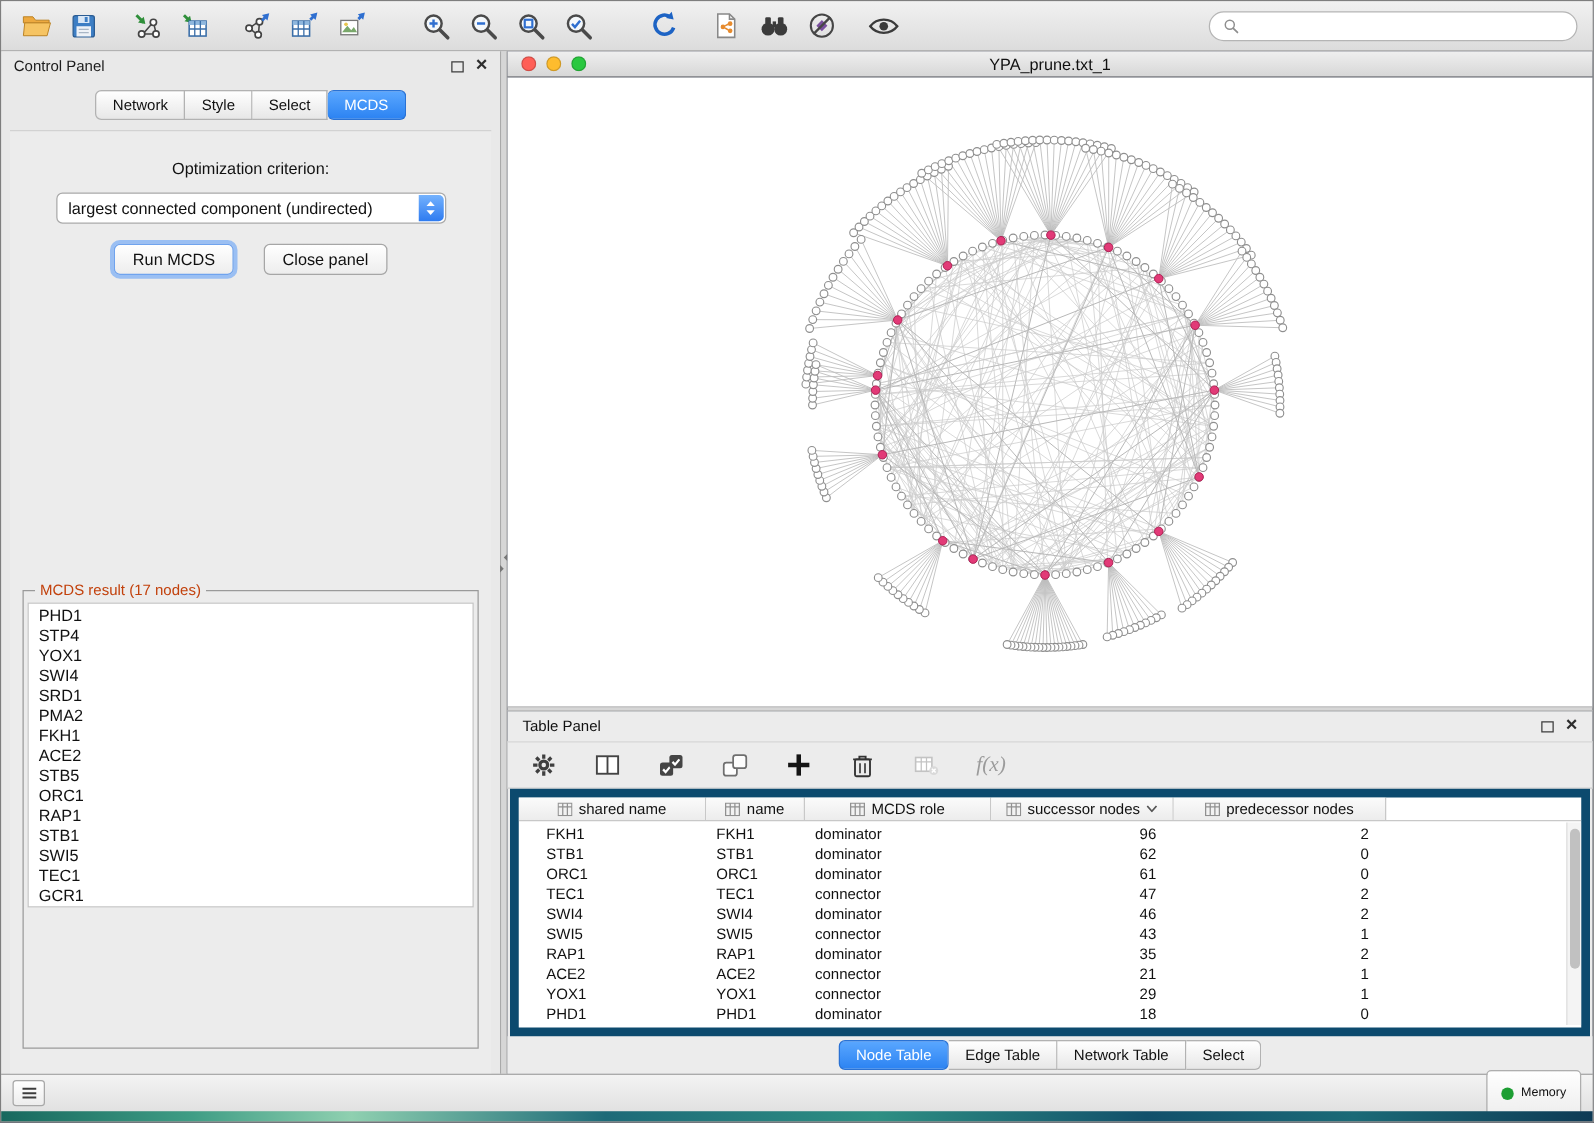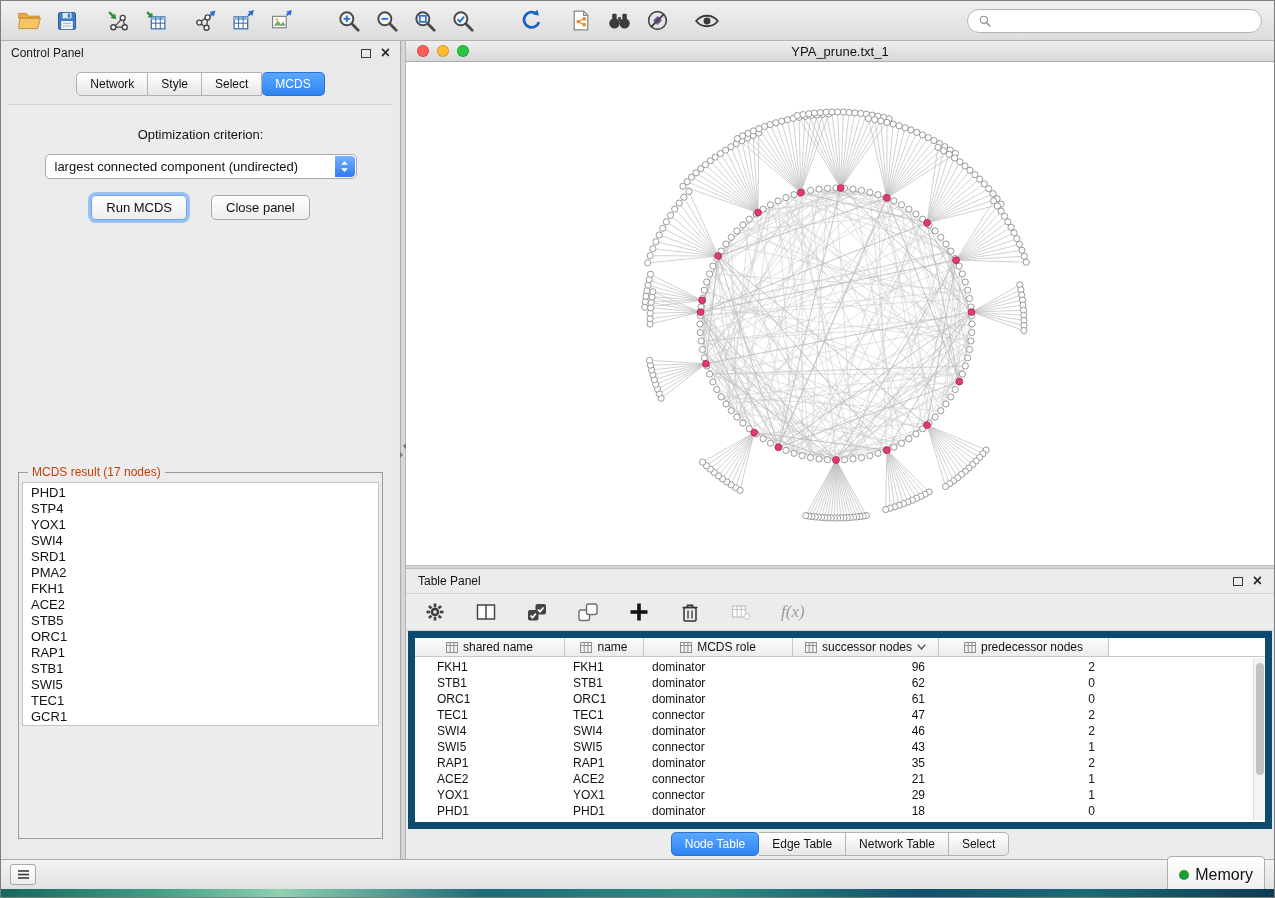--- a/index.html
+++ b/index.html
@@ -73,21 +73,21 @@
   .col0 { width:150px; } .col1 { width:79px; } .col2 { width:149px; } .col3 { width:146px; } .col4 { width:170px; }
   .td.col0 { padding-left:22px; }
   .td.num { text-align:right; padding-right:14px; }
   .vscroll { position:absolute; right:0; top:20px; bottom:2px; width:12px; background:#f4f4f4; border-left:1px solid #dedede; }
   .vthumb { position:absolute; left:1.5px; right:1.5px; top:5px; height:112px; background:#c1c1c1; border-radius:5px; }
   .tp-tabs { height:30px; flex:0 0 30px; display:flex; justify-content:center; align-items:center; background:#ececec; }
 
   
   .statusbar { height:30px; flex:0 0 30px; background:linear-gradient(#f3f3f3,#e1e1e1); border-top:1px solid #ababab; display:flex; align-items:center; padding:0 9px; }
   .menu-btn { width:26px; height:21px; border:1px solid #a8a8a8; border-radius:3px; background:linear-gradient(#fff,#ededed); display:flex; align-items:center; justify-content:center; }
-  .memory-btn { margin-left:auto; height:38px; border:1px solid #aeaeae; border-radius:4px; background:linear-gradient(#ffffff,#ededed); display:flex; align-items:center; gap:6px; padding:0 11px; font-size:16px; color:#111;text-align:right; }
+  .memory-btn { margin-left:auto; height:38px; border:1px solid #aeaeae; border-radius:4px; background:linear-gradient(#ffffff,#ededed); display:flex; align-items:center; gap:6px; padding:0 11px; font-size:10px; color:#111;text-align:right; }
   .memory-dot { width:10px; height:10px; border-radius:50%; }
 
   .wallpaper { height:8px; flex:0 0 8px; background:linear-gradient(90deg,#17685e 0%,#3f9d85 12%,#8fd0b0 22%,#1d6a78 38%,#2e8f83 55%,#12506b 72%,#1b6a77 85%,#0e3a55 100%); }
 </style>
 </head>
 <body>
 
 <div class="app">
 
   <div class="toolbar">

